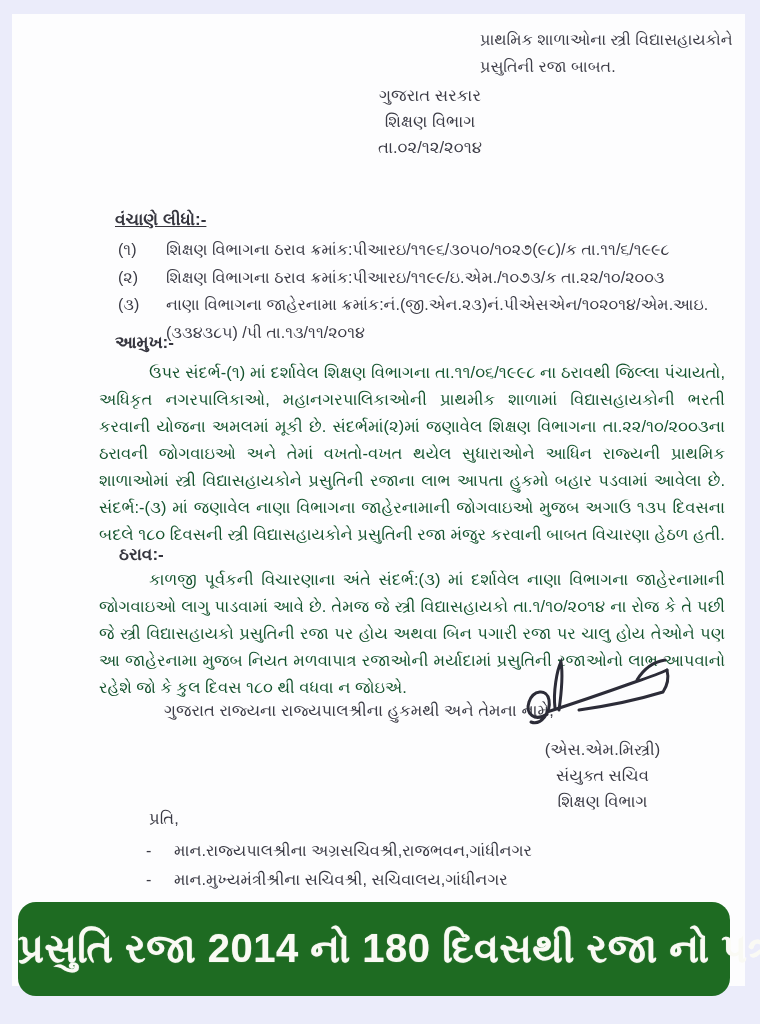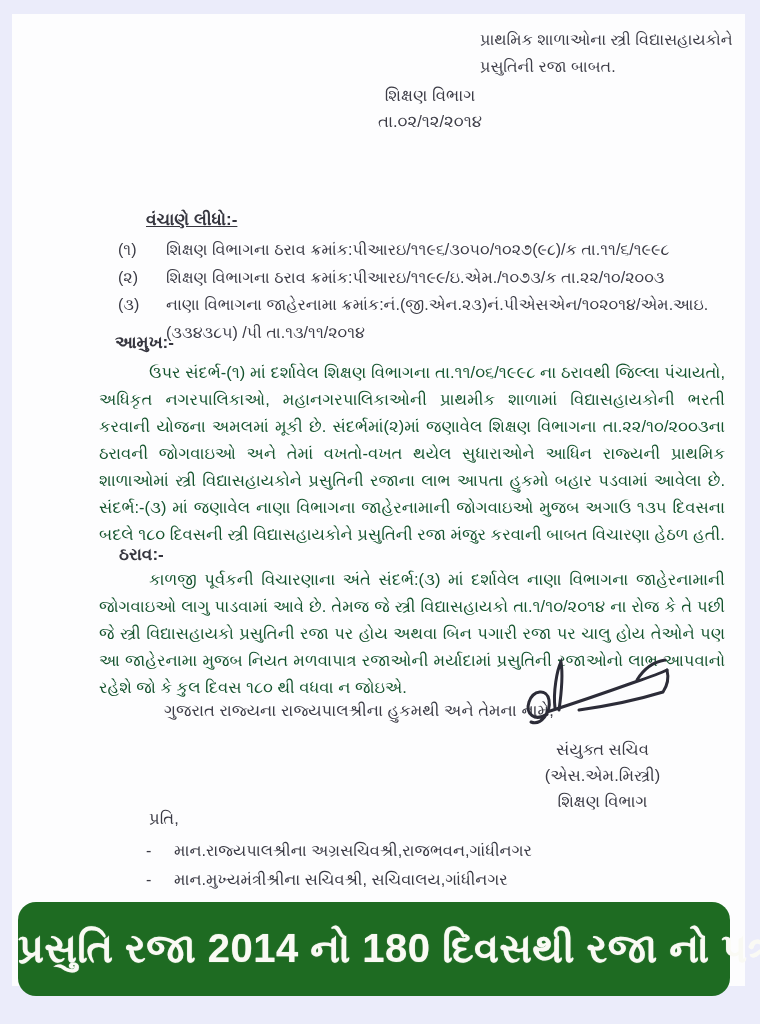--- a/index.html
+++ b/index.html
@@ -37,21 +37,21 @@
     text-align: center;
     font-size: 16.5px;
     line-height: 26px;
     color: #3c3c46;
   }
   .section-heading {
     font-size: 17px;
     font-weight: bold;
     color: #36363f;
   }
-  .underlined { text-decoration: underline; margin-left: 31px; }
+  .underlined { text-decoration: underline; }
   .read-heading { left: 103px; top: 196px; }
   .ref-list {
     left: 106px;
     top: 222px;
     width: 628px;
     font-size: 16px;
     line-height: 27.5px;
   }
   .ref-row { display: flex; }
   .ref-no { width: 48px; flex: 0 0 48px; }
@@ -131,20 +131,21 @@
 <body style="background: rgb(235, 236, 250);">
 
 <div class="paper">
 
   <div class="abs subject-block">
     <div>પ્રાથમિક શાળાઓના સ્ત્રી વિદ્યાસહાયકોને</div>
     <div>પ્રસુતિની રજા બાબત.</div>
   </div>
 
   <div class="abs header-block">
+    <div>ગુજરાત સરકાર</div>
     <div>શિક્ષણ વિભાગ</div>
     <div>તા.૦૨/૧૨/૨૦૧૪</div>
   </div>
 
   <div class="abs read-heading section-heading underlined">વંચાણે લીધો:-</div>
 
   <div class="abs ref-list">
     <div class="ref-row">
       <span class="ref-no">(૧)</span>
       <span class="ref-text">શિક્ષણ વિભાગના ઠરાવ ક્રમાંક:પીઆરઇ/૧૧૯૬/૩૦૫૦/૧૦૨૭(૯૮)/ક તા.૧૧/૬/૧૯૯૮</span>
@@ -171,22 +172,22 @@
     <g fill="none" stroke="#2c2c38" stroke-width="3" stroke-linecap="round">
       <path d="M30,62 C18,70 8,62 12,50 C16,38 30,36 32,48 C34,60 24,74 14,70"></path>
       <path d="M38,56 C36,40 40,18 44,10 C46,22 44,44 42,58"></path>
       <path d="M30,60 C55,52 90,40 118,30 C130,26 142,22 150,18"></path>
       <path d="M150,18 C152,26 150,34 146,40 C120,48 90,54 62,58"></path>
       <path d="M120,28 C126,18 136,10 148,8"></path>
     </g>
   </svg>
 
   <div class="abs signatory-block">
+    <div>(એસ.એમ.મિસ્ત્રી)</div>
     <div>સંયુક્ત સચિવ</div>
-    <div>(એસ.એમ.મિસ્ત્રી)</div>
     <div>શિક્ષણ વિભાગ</div>
   </div>
 
   <div class="abs prati">પ્રતિ,</div>
   <div class="abs dist-list">
     <div class="dist-row">
       <span class="dist-bullet">-</span>
       <span>માન.રાજ્યપાલશ્રીના અગ્રસચિવશ્રી,રાજભવન,ગાંધીનગર</span>
     </div>
     <div class="dist-row">

